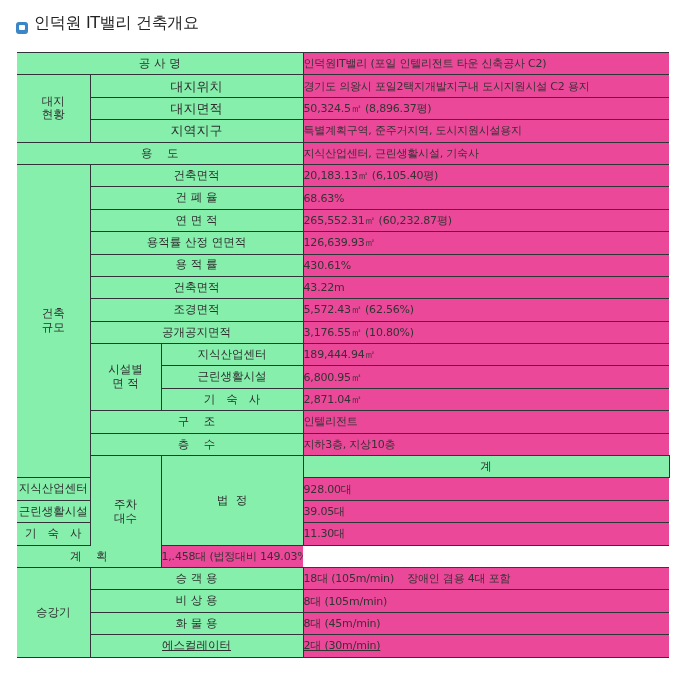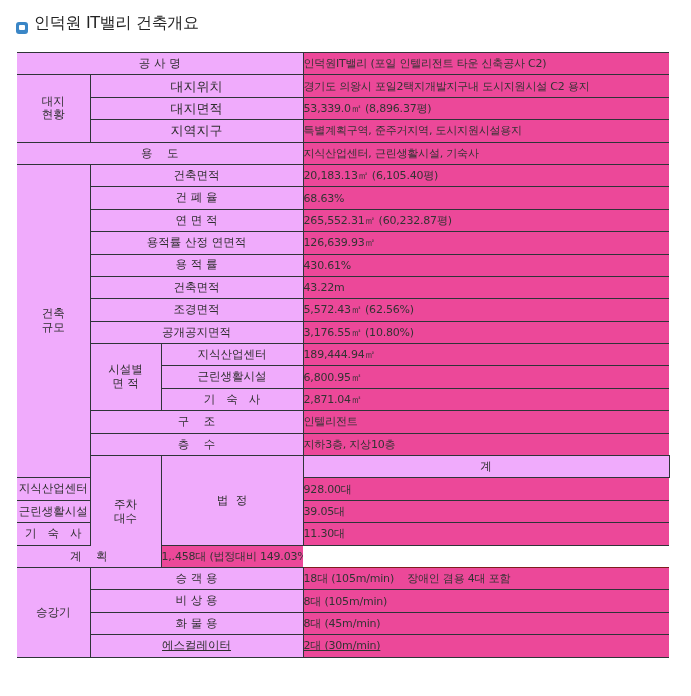--- a/index.html
+++ b/index.html
@@ -59,21 +59,21 @@
     padding: 0;
     border-top: 1px solid #7f1d1d;
     border-bottom: 1px solid #2f3438;
     line-height: 1;
     white-space: nowrap;
     overflow: hidden;
   }
   table.spec tr:first-child td { border-top: 1.5px solid #2f3438; }
   table.spec tr:last-child td { border-bottom: 1.5px solid #2f3438; text-decoration: underline; }
   td.lab {
-    background: #f0abfc;
+    background: #86efac;
     text-align: center;
     color: #2e2e2e;
     border-right: 1px solid #2f3438;
   }
   td.lab.big { font-size: 13px; }
   td.val {
     background: #ec4899;
     text-align: left;
     padding-left: 8px;
     color: #333;
@@ -106,21 +106,21 @@
 
   <tr>
     <td class="lab" rowspan="3">
       <span class="stack"><span>대지</span><br><span>현황</span></span>
     </td>
     <td class="lab big" colspan="2">대지위치</td>
     <td class="val">경기도 의왕시 포일2택지개발지구내 도시지원시설 C2 용지</td>
   </tr>
   <tr>
     <td class="lab big" colspan="2">대지면적</td>
-    <td class="val">53,339.0㎡ (8,896.37평)</td>
+    <td class="val">50,324.5㎡ (8,896.37평)</td>
   </tr>
   <tr>
     <td class="lab big" colspan="2">지역지구</td>
     <td class="val">특별계획구역, 준주거지역, 도시지원시설용지</td>
   </tr>
 
   <tr>
     <td class="lab" colspan="3" style="white-space:pre">용    도</td>
     <td class="val">지식산업센터, 근린생활시설, 기숙사</td>
   </tr>

